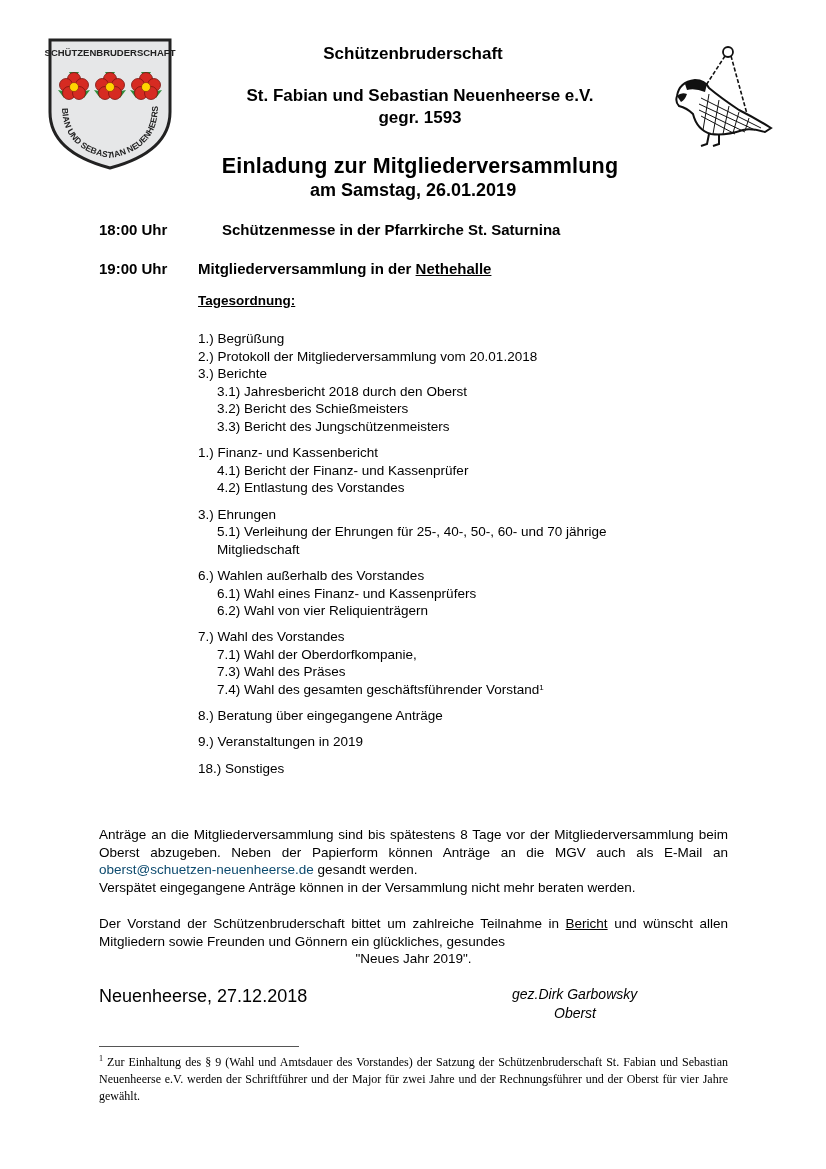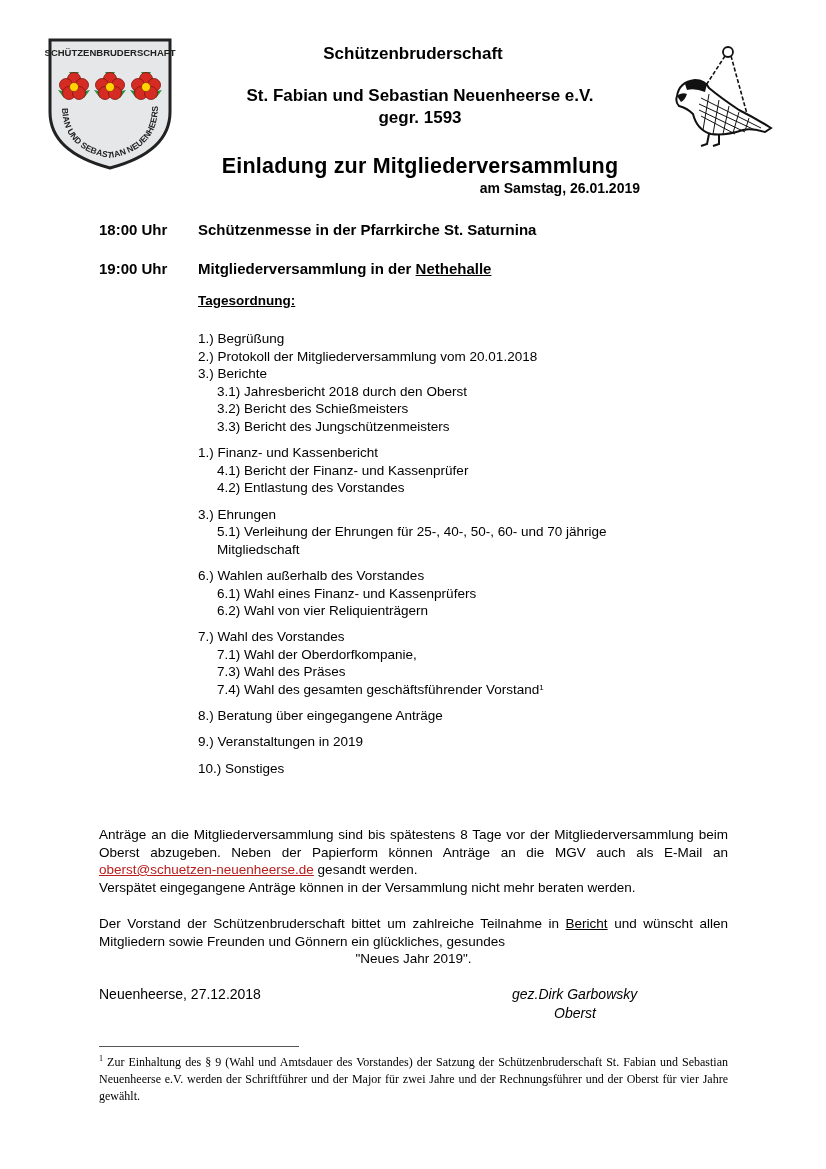--- a/index.html
+++ b/index.html
@@ -5,34 +5,34 @@
   html, body { margin:0; padding:0; background:#ffffff; }
   body { width:826px; height:1169px; position:relative; overflow:hidden; color:#000; font-family:"Liberation Sans", sans-serif; }
   .abs { position:absolute; }
   .logo-left { left:44px; top:34px; width:132px; height:138px; }
   .logo-right { left:665px; top:34px; width:112px; height:122px; }
   .h-org { left:0; width:826px; text-align:center; font-weight:bold; font-size:17px; }
   .h1 { top:44px; }
   .h2 { left:200px; width:440px; top:86px; text-align:center; font-weight:bold; font-size:17px; position:absolute; }
   .h3 { left:200px; width:440px; top:108px; text-align:center; font-weight:bold; font-size:17px; position:absolute; }
   .title1 { left:200px; width:440px; top:154px; text-align:center; font-weight:bold; font-size:21.5px; position:absolute; letter-spacing:0.2px; }
-  .title2 { left:200px; width:440px; top:180px; text-align:right; font-weight:bold; font-size:14px; position:absolute; padding-left:110px; box-sizing:border-box; }
+  .title2 { left:200px; width:440px; top:180px; text-align:left; font-weight:bold; font-size:18px; position:absolute; padding-left:110px; box-sizing:border-box; }
   .sched { font-weight:bold; font-size:15px; }
   .time { position:absolute; left:99px; }
   .event { position:absolute; left:198px; }
   .u { text-decoration:underline; }
   .agenda-title { left:198px; top:293px; font-weight:bold; font-size:13.5px; text-decoration:underline; }
   .agenda { position:absolute; left:198px; top:330px; font-size:13.5px; line-height:17.6px; width:520px; }
   .agenda .grp { margin-bottom:8.6px; }
   .agenda .sub { padding-left:19px; }
   .agenda sup { font-size:8px; vertical-align:top; position:relative; top:-2px; }
   .para { position:absolute; left:99px; width:629px; font-size:13.5px; line-height:17.5px; text-align:justify; }
-  .para a { color:#b91c1c; text-decoration:underline; }
+  .para a { color:#0c4a6e; }
   .center-line { text-align:center; display:block; }
-  .sign-place { left:99px; top:986px; font-size:14px; }
+  .sign-place { left:99px; top:986px; font-size:18px; }
   .sign-name { left:512px; top:986px; font-size:14px; font-style:italic; }
   .sign-role { left:542px; top:1005px; font-size:14px; font-style:italic;margin-left:12px; }
   .fn-rule { left:99px; top:1046px; width:200px; height:0; border-top:1px solid #555; }
   .footnote { position:absolute; left:99px; top:1050px; width:629px; font-family:"Liberation Serif", serif; font-size:12px; line-height:17px; text-align:justify; }
   .footnote sup { font-size:8px; }
 </style>
 </head>
 <body>
 
 <div class="abs logo-left">
@@ -110,21 +110,21 @@
 </div>
 
 <div class="abs h-org h1">Schützenbruderschaft</div>
 <div class="h2">St. Fabian und Sebastian Neuenheerse e.V.</div>
 <div class="h3">gegr. 1593</div>
 <div class="title1">Einladung zur Mitgliederversammlung</div>
 <div class="title2">am Samstag, 26.01.2019</div>
 
 <div class="sched">
   <span class="time" style="top:221px;">18:00 Uhr</span>
-  <span class="event" style="top:221px;">Schützenmesse in der Pfarrkirche St. Saturnina</span>
+  <span class="event" style="top:221px;margin-left:24px;">Schützenmesse in der Pfarrkirche St. Saturnina</span>
   <span class="time" style="top:260px;">19:00 Uhr</span>
   <span class="event" style="top:260px;"><span>Mitgliederversammlung in der </span><span class="u">Nethehalle</span></span>
 </div>
 
 <div class="abs agenda-title">Tagesordnung:</div>
 
 <div class="agenda">
   <div class="grp">
     <div>1.)  Begrüßung</div>
     <div>2.)  Protokoll der Mitgliederversammlung vom 20.01.2018</div>
@@ -154,21 +154,21 @@
     <div class="sub">7.3) Wahl des Präses</div>
     <div class="sub"><span>7.4) Wahl des gesamten geschäftsführender Vorstand</span><sup>1</sup></div>
   </div>
   <div class="grp">
     <div>8.)  Beratung über eingegangene Anträge</div>
   </div>
   <div class="grp">
     <div>9.)  Veranstaltungen in 2019</div>
   </div>
   <div class="grp">
-    <div>10.) Sonstiges</div>
+    <div>18.) Sonstiges</div>
   </div>
 </div>
 
 <div class="para" style="top:826px;">
   <span>Anträge an die Mitgliederversammlung sind bis spätestens 8 Tage vor der Mitgliederversammlung beim Oberst abzugeben. Neben der Papierform können Anträge an die MGV auch als E-Mail an </span><a>oberst@schuetzen-neuenheerse.de</a><span> gesandt werden.</span><br>
   <span>Verspätet eingegangene Anträge können in der Versammlung nicht mehr beraten werden.</span>
 </div>
 
 <div class="para" style="top:915px;">
   <span>Der Vorstand der Schützenbruderschaft bittet um zahlreiche Teilnahme in </span><span class="u">Bericht</span><span> und wünscht allen Mitgliedern sowie Freunden und Gönnern ein glückliches, gesundes</span>

